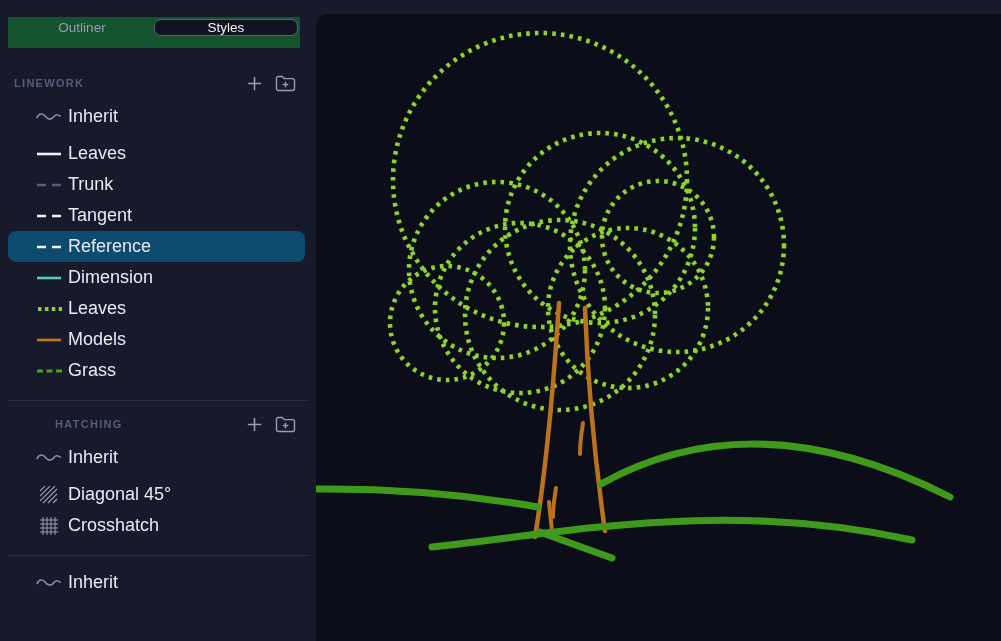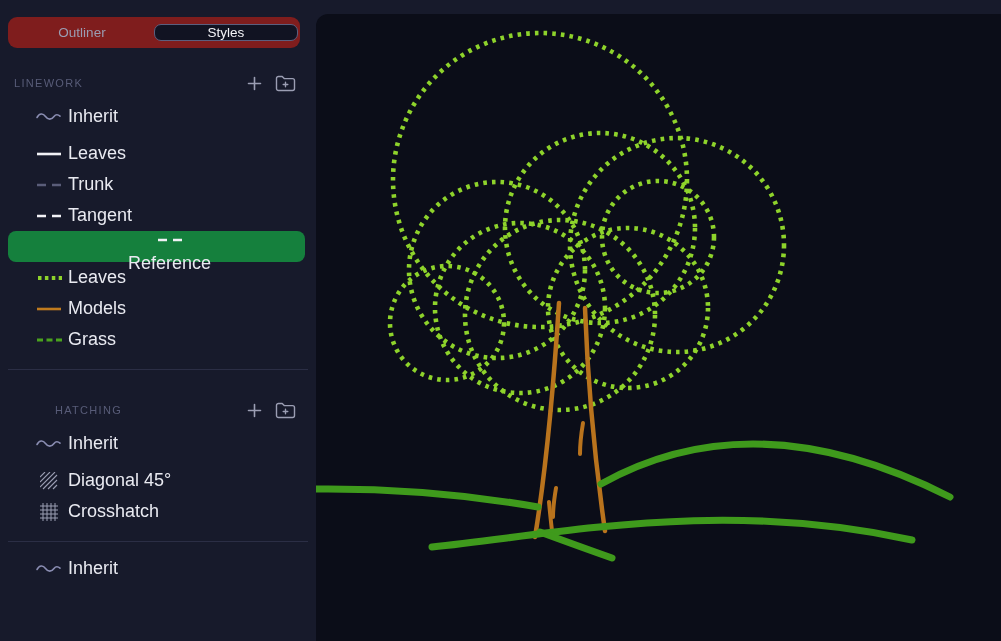--- a/index.html
+++ b/index.html
@@ -5,43 +5,43 @@
   html,body{margin:0;padding:0;}
   body{
     width:1001px;height:641px;position:relative;overflow:hidden;
     background:#171a2b;
     font-family:"Liberation Sans", sans-serif;
     -webkit-font-smoothing:antialiased;
   }
   
   .sidebar{position:absolute;left:0;top:0;width:316px;height:641px;}
   .tabbar{
-    display:flex;align-items:center;gap:0;
+    display:flex;align-items:flex-start;gap:0;
     margin:17px 16px 0 8px;height:27px;
-    background:#7f1d1d;border-radius:9px;padding:2px;
+    background:#14532d;border-radius:1px;padding:2px;
   }
   .tab{
     flex:1;display:flex;align-items:center;justify-content:center;
     font-size:13.5px;color:#9a9db2;border-radius:7px;
     border:1px solid transparent;cursor:pointer;box-sizing:border-box;
   }
   .tab.active{background:#111322;border-color:#5b5f7e;color:#f4f4f8;}
   .divider{height:1px;background:#2b2e45;margin:14px 8px 0 8px;}
   .section-header{display:flex;align-items:center;margin:28px 20px 0 14px;height:14px;}
-  .section-header.after-divider{margin-top:33px;padding-left:41px;}
-  .section-title{font-size:11px;font-weight:400;letter-spacing:1.3px;color:#585c78;}
+  .section-header.after-divider{margin-top:16px;padding-left:41px;}
+  .section-title{font-size:11px;font-weight:700;letter-spacing:1.3px;color:#585c78;}
   .header-icons{margin-left:auto;display:flex;gap:13px;align-items:center;}
   .icon-btn{display:flex;align-items:center;cursor:pointer;background:none;border:none;padding:0;}
   .rows{margin-top:11px;}
   .row{
     display:flex;align-items:center;height:31px;margin:0 11px 0 8px;
     border-radius:8px;padding-left:26px;gap:4px;cursor:pointer;box-sizing:border-box;
   }
   .row.gap{margin-top:6px;}
-  .row.selected{background:#15803d;flex-direction:column;}
+  .row.selected{background:#0c4a6e;}
   .swatch{width:30px;height:18px;display:flex;align-items:center;justify-content:center;flex:none;}
   .row .label{font-size:18px;color:#e9eaf1;white-space:nowrap;}
   
   .canvas{
     position:absolute;left:316px;top:14px;right:0;bottom:0;
     background:#0b0d18;border-radius:12px 0 0 0;overflow:hidden;
   }
   .canvas svg{position:absolute;left:0;top:0;width:100%;height:100%;display:block;}
 </style>
 </head>
@@ -102,20 +102,28 @@
           </span>
           <span class="label">Tangent</span>
         </div>
         <div class="row selected">
           <span class="swatch">
             <svg width="28" height="18" viewBox="0 0 28 18" fill="none">
               <line x1="2" y1="9" x2="26" y2="9" stroke="#f2f2f6" stroke-width="2.4" stroke-dasharray="9 6"></line>
             </svg>
           </span>
           <span class="label">Reference</span>
+        </div>
+        <div class="row">
+          <span class="swatch">
+            <svg width="28" height="18" viewBox="0 0 28 18" fill="none">
+              <line x1="2" y1="9" x2="26" y2="9" stroke="#57c8b2" stroke-width="2.6"></line>
+            </svg>
+          </span>
+          <span class="label">Dimension</span>
         </div>
         <div class="row">
           <span class="swatch">
             <svg width="28" height="18" viewBox="0 0 28 18" fill="none">
               <line x1="3" y1="9" x2="27" y2="9" stroke="#8ed32b" stroke-width="4.2" stroke-dasharray="3.5 3.4"></line>
             </svg>
           </span>
           <span class="label">Leaves</span>
         </div>
         <div class="row">

